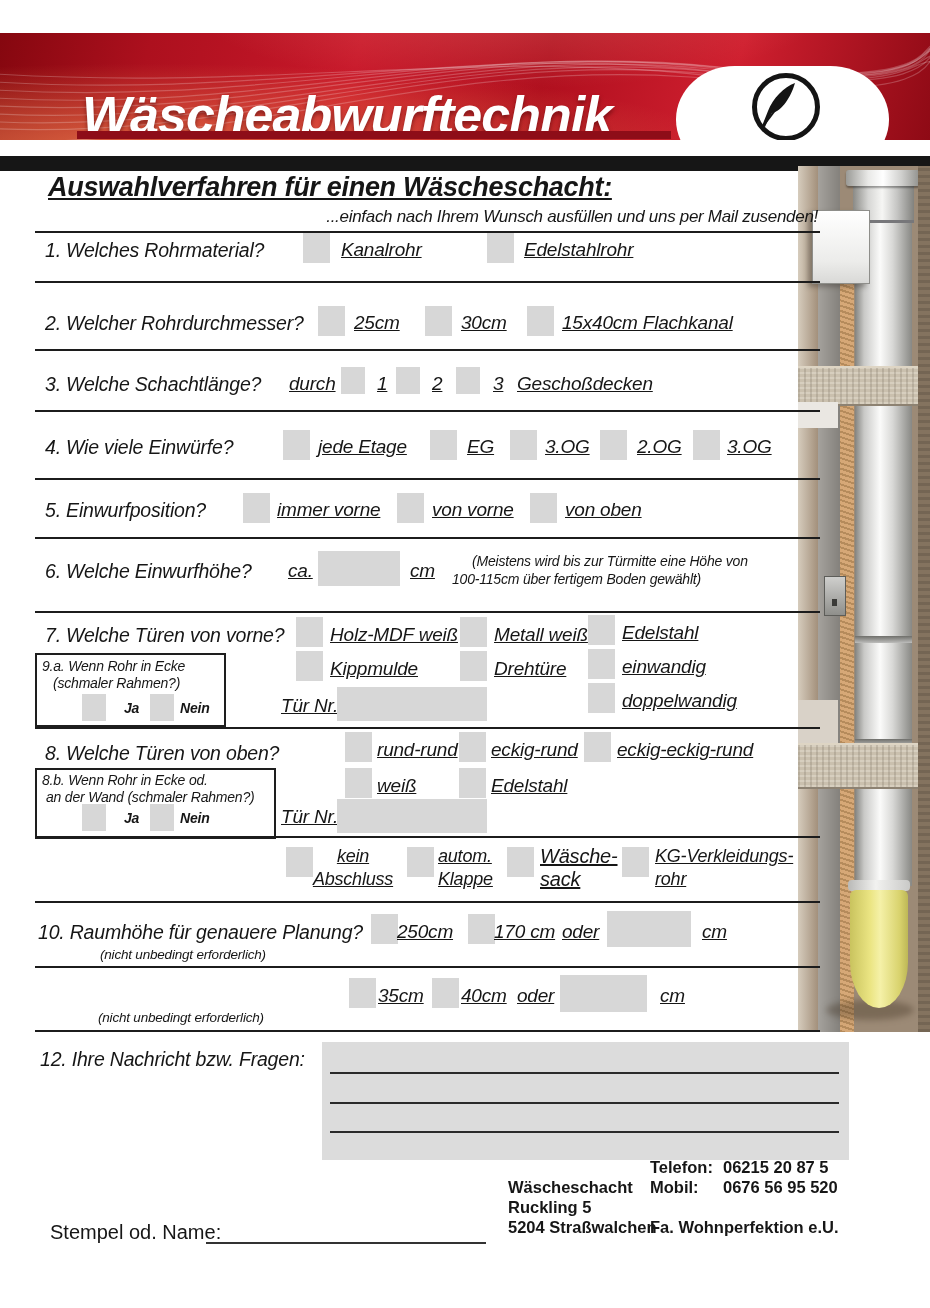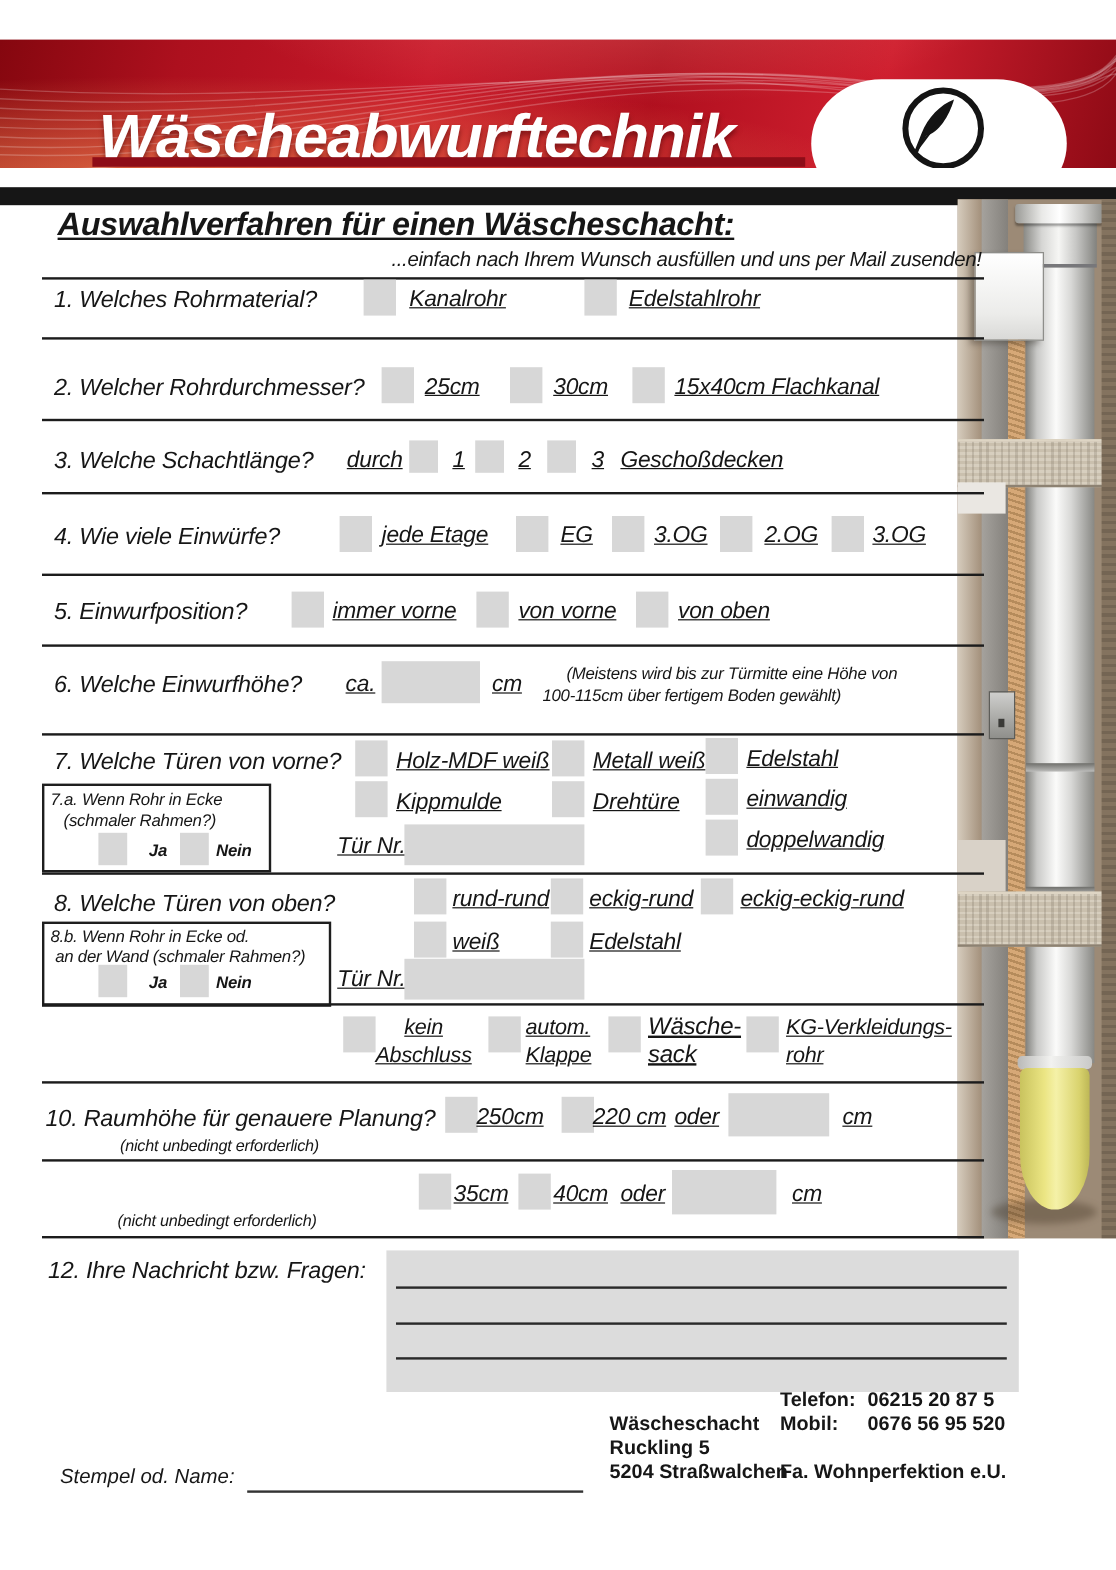--- a/index.html
+++ b/index.html
@@ -30,21 +30,21 @@
   .cb.sm{width:24px;height:27px;}
   .field{position:absolute;background:var(--checkbox-gray,#d7d7d7);z-index:3;}
   .subbox{position:absolute;border:2px solid #1e1e1e;background:#fff;z-index:2;}
   .heading{position:absolute;left:48px;top:172px;font-size:27px;font-weight:bold;font-style:italic;
     letter-spacing:-.3px;text-decoration:underline;z-index:3;}
   .subheading{position:absolute;left:320px;top:207px;width:498px;text-align:right;font-size:17px;
     font-style:italic;letter-spacing:-.3px;z-index:3;}
   .bigfield{position:absolute;left:322px;top:1042px;width:527px;height:118px;background:#dcdcdc;z-index:3;}
   .ruled{position:absolute;left:8px;width:509px;height:2px;background:#2a2a2a;}
   .footer-b{position:absolute;font-weight:bold;font-size:16.5px;white-space:nowrap;z-index:3;}
-  .stempel{position:absolute;left:50px;top:1221px;font-size:17px;font-style:italic;z-index:3;}
+  .stempel{position:absolute;left:50px;top:1221px;font-size:20px;z-index:3;}
   .stempel-line{position:absolute;left:206px;top:1242px;width:280px;height:2px;background:#333;z-index:3;}
   
   .illu{position:absolute;left:798px;top:166px;width:132px;height:866px;
     background:var(--wall-brown,#9c8a76);overflow:hidden;z-index:1;}
   .illu *{position:absolute;}
   .il-leftband{left:0;top:0;width:20px;height:866px;background:linear-gradient(90deg,#d6ccbd,#a3907b);}
   .il-wall{left:20px;top:0;width:22px;height:866px;background:linear-gradient(90deg,#a5a29d,#84817c);}
   .il-insul{left:42px;top:66px;width:14px;height:800px;background:
      repeating-linear-gradient(18deg,rgba(120,85,40,.35) 0 2px,rgba(0,0,0,0) 2px 5px),#d6a877;}
   .il-pipe{left:57px;top:6px;width:57px;height:714px;background:
@@ -202,21 +202,21 @@
   <div class="opt" style="left:494px;top:624px">Metall weiß</div>
   <div class="cb" style="left:588px;top:615px"></div>
   <div class="opt" style="left:622px;top:622px">Edelstahl</div>
   <div class="cb" style="left:296px;top:651px"></div>
   <div class="opt" style="left:330px;top:658px">Kippmulde</div>
   <div class="cb" style="left:460px;top:651px"></div>
   <div class="opt" style="left:494px;top:658px">Drehtüre</div>
   <div class="cb" style="left:588px;top:649px"></div>
   <div class="opt" style="left:622px;top:656px">einwandig</div>
   <div class="subbox" style="left:35px;top:653px;width:187px;height:70px"></div>
-  <div class="note" style="left:42px;top:658px;font-size:14px">7.a. Wenn Rohr in Ecke</div>
+  <div class="note" style="left:42px;top:658px;font-size:14px">9.a. Wenn Rohr in Ecke</div>
   <div class="note" style="left:53px;top:675px;font-size:14px">(schmaler Rahmen?)</div>
   <div class="cb sm" style="left:82px;top:694px"></div>
   <div class="note" style="left:124px;top:700px;font-size:14px;font-weight:bold">Ja</div>
   <div class="cb sm" style="left:150px;top:694px"></div>
   <div class="note" style="left:180px;top:700px;font-size:14px;font-weight:bold">Nein</div>
   <div class="opt" style="left:281px;top:695px">Tür Nr.</div>
   <div class="field" style="left:337px;top:687px;width:150px;height:34px"></div>
   <div class="cb" style="left:588px;top:683px"></div>
   <div class="opt" style="left:622px;top:690px">doppelwandig</div>
 
@@ -260,21 +260,21 @@
   <div class="opt" style="left:655px;top:845px;line-height:23px;font-size:18px">
     <span>KG-Verkleidungs-</span><br>
     <span>rohr</span>
   </div>
 
   <div class="qlabel" style="left:38px;top:921px">10. Raumhöhe für genauere Planung?</div>
   <div class="note" style="left:100px;top:947px">(nicht unbedingt erforderlich)</div>
   <div class="cb" style="left:371px;top:914px"></div>
   <div class="opt" style="left:397px;top:921px">250cm</div>
   <div class="cb" style="left:468px;top:914px"></div>
-  <div class="opt" style="left:494px;top:921px">220 cm</div>
+  <div class="opt" style="left:494px;top:921px">170 cm</div>
   <div class="opt" style="left:562px;top:921px">oder</div>
   <div class="field" style="left:607px;top:911px;width:84px;height:36px"></div>
   <div class="opt" style="left:702px;top:921px">cm</div>
 
   <div class="note" style="left:98px;top:1010px">(nicht unbedingt erforderlich)</div>
   <div class="cb" style="left:349px;top:978px"></div>
   <div class="opt" style="left:378px;top:985px">35cm</div>
   <div class="cb" style="left:432px;top:978px"></div>
   <div class="opt" style="left:461px;top:985px">40cm</div>
   <div class="opt" style="left:517px;top:985px">oder</div>

